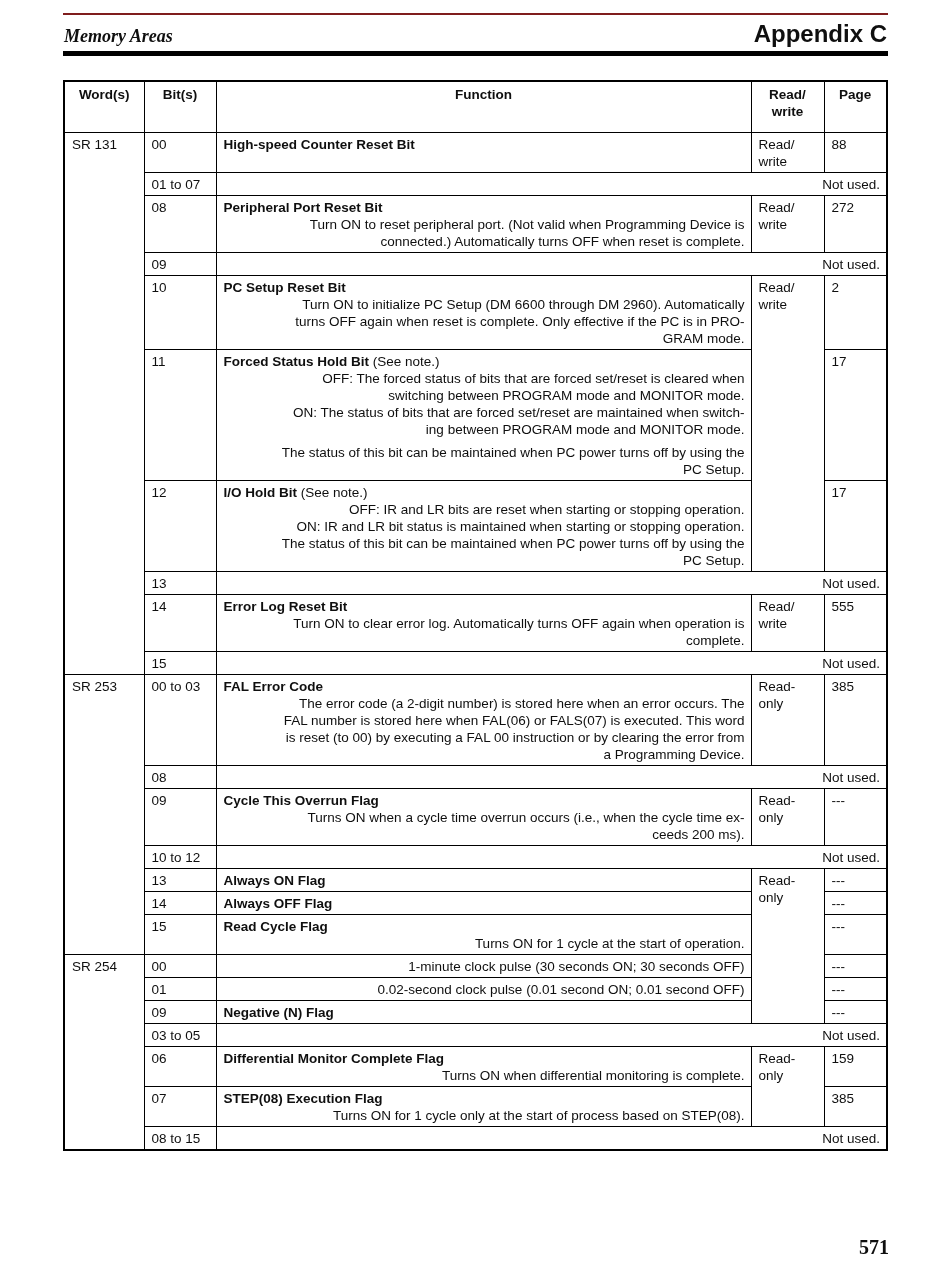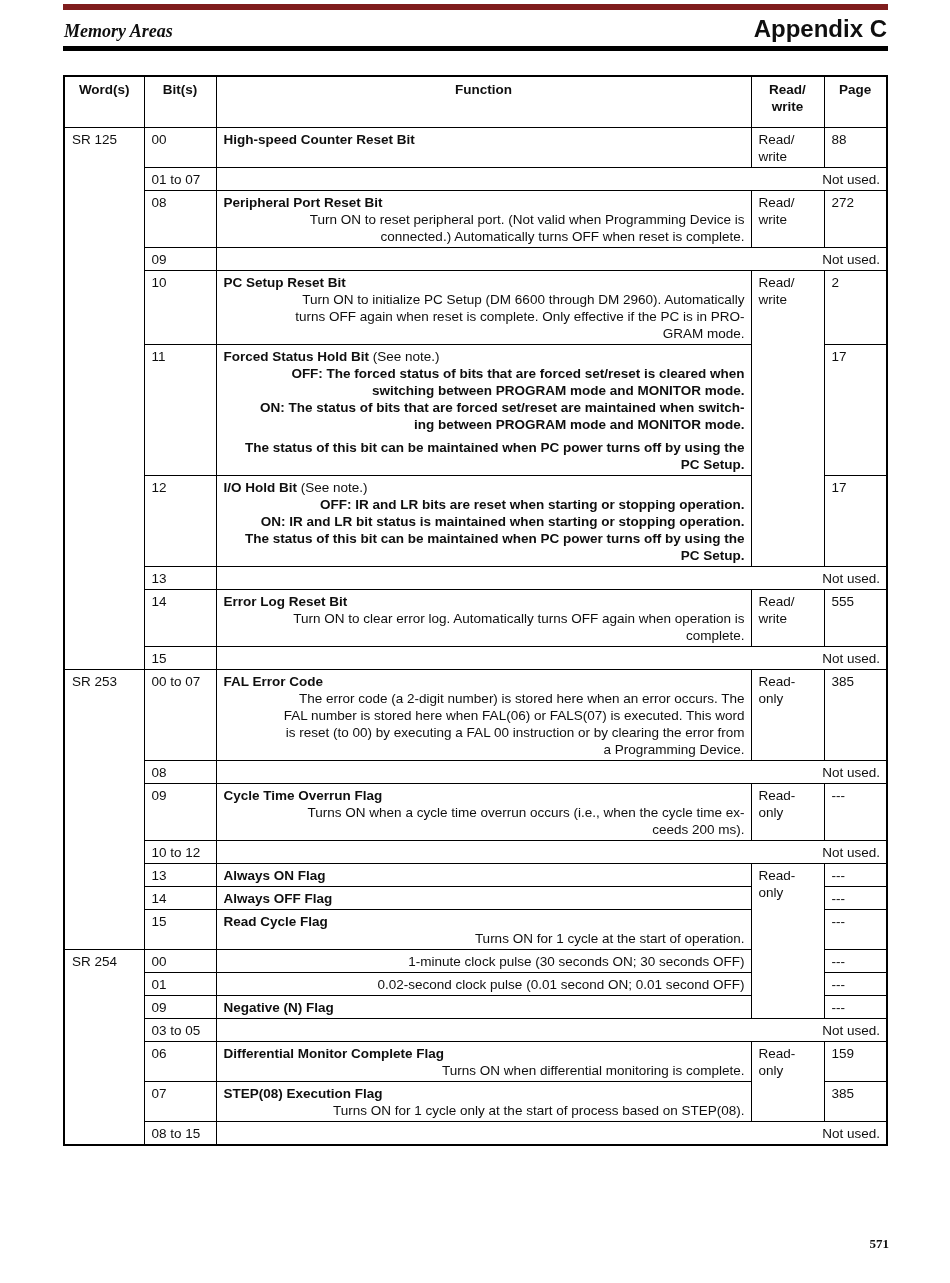--- a/index.html
+++ b/index.html
@@ -4,22 +4,22 @@
 <style>
   html, body { margin: 0; padding: 0; }
   body {
     width: 950px; height: 1283px;
     background: #ffffff;
     color: #0f0f0f;
     position: relative;
     font-family: "Liberation Sans", sans-serif;
   }
   .page-header {
-    margin: 4px 62px 0 63px;
-    border-top: 6px solid #7f1d1d;
+    margin: 13px 62px 0 63px;
+    border-top: 2px solid #7f1d1d;
   }
   .header-row {
     display: flex;
     justify-content: space-between;
     align-items: baseline;
     padding: 5px 1px 3px 1px;
     border-bottom: 5px solid #000;
   }
   .running-title {
     font-family: "Liberation Serif", serif;
@@ -50,31 +50,30 @@
     font-weight: bold;
     text-align: center;
     white-space: pre-line;
     padding: 4px 2px 12px 2px;
   }
   td.rw-cell { white-space: pre-line; }
   .para { white-space: pre-line; text-align: right; }
   .para.hang {
     padding-left: 39px;
     text-indent: -39px;
-    font-weight: bold;
   }
   .para.gap { margin-top: 6px; }
   .func-title b { font-weight: bold; margin-top: 18px; }
   .page-footer {
     position: absolute;
     top: 1236px;
     right: 61px;
     font-family: "Liberation Serif", serif;
     font-weight: bold;
-    font-size: 13px;
+    font-size: 20px;
   }
 </style>
 </head>
 <body>
 
 <div class="page-header">
   <div class="header-row">
     <span class="running-title">Memory Areas</span>
     <span class="appendix-title">Appendix C</span>
   </div>
@@ -93,21 +92,21 @@
       <th>Word(s)</th>
       <th>Bit(s)</th>
       <th>Function</th>
       <th>Read/
 write</th>
       <th>Page</th>
     </tr>
   </thead>
   <tbody id="table-body">
       <tr>
-        <td rowspan="10">SR 125</td>
+        <td rowspan="10">SR 131</td>
         <td>00</td>
         <td>
           <div class="func-title"><b>High-speed Counter Reset Bit</b></div>
         </td>
         <td class="rw-cell" rowspan="1">Read/
 write</td>
         <td>88</td>
       </tr>
       <tr>
         <td>01 to 07</td>
@@ -186,42 +185,42 @@
         <td>555</td>
       </tr>
       <tr>
         <td>15</td>
         <td colspan="3">
           <div class="para body">Not used.</div>
         </td>
       </tr>
       <tr>
         <td rowspan="7">SR 253</td>
-        <td>00 to 07</td>
+        <td>00 to 03</td>
         <td>
           <div class="func-title"><b>FAL Error Code</b></div>
           <div class="para body">The error code (a 2-digit number) is stored here when an error occurs. The
 FAL number is stored here when FAL(06) or FALS(07) is executed. This word
 is reset (to 00) by executing a FAL 00 instruction or by clearing the error from
 a Programming Device.</div>
         </td>
         <td class="rw-cell" rowspan="1">Read-
 only</td>
         <td>385</td>
       </tr>
       <tr>
         <td>08</td>
         <td colspan="3">
           <div class="para body">Not used.</div>
         </td>
       </tr>
       <tr>
         <td>09</td>
         <td>
-          <div class="func-title"><b>Cycle Time Overrun Flag</b></div>
+          <div class="func-title"><b>Cycle This Overrun Flag</b></div>
           <div class="para body">Turns ON when a cycle time overrun occurs (i.e., when the cycle time ex-
 ceeds 200 ms).</div>
         </td>
         <td class="rw-cell" rowspan="1">Read-
 only</td>
         <td>---</td>
       </tr>
       <tr>
         <td>10 to 12</td>
         <td colspan="3">

